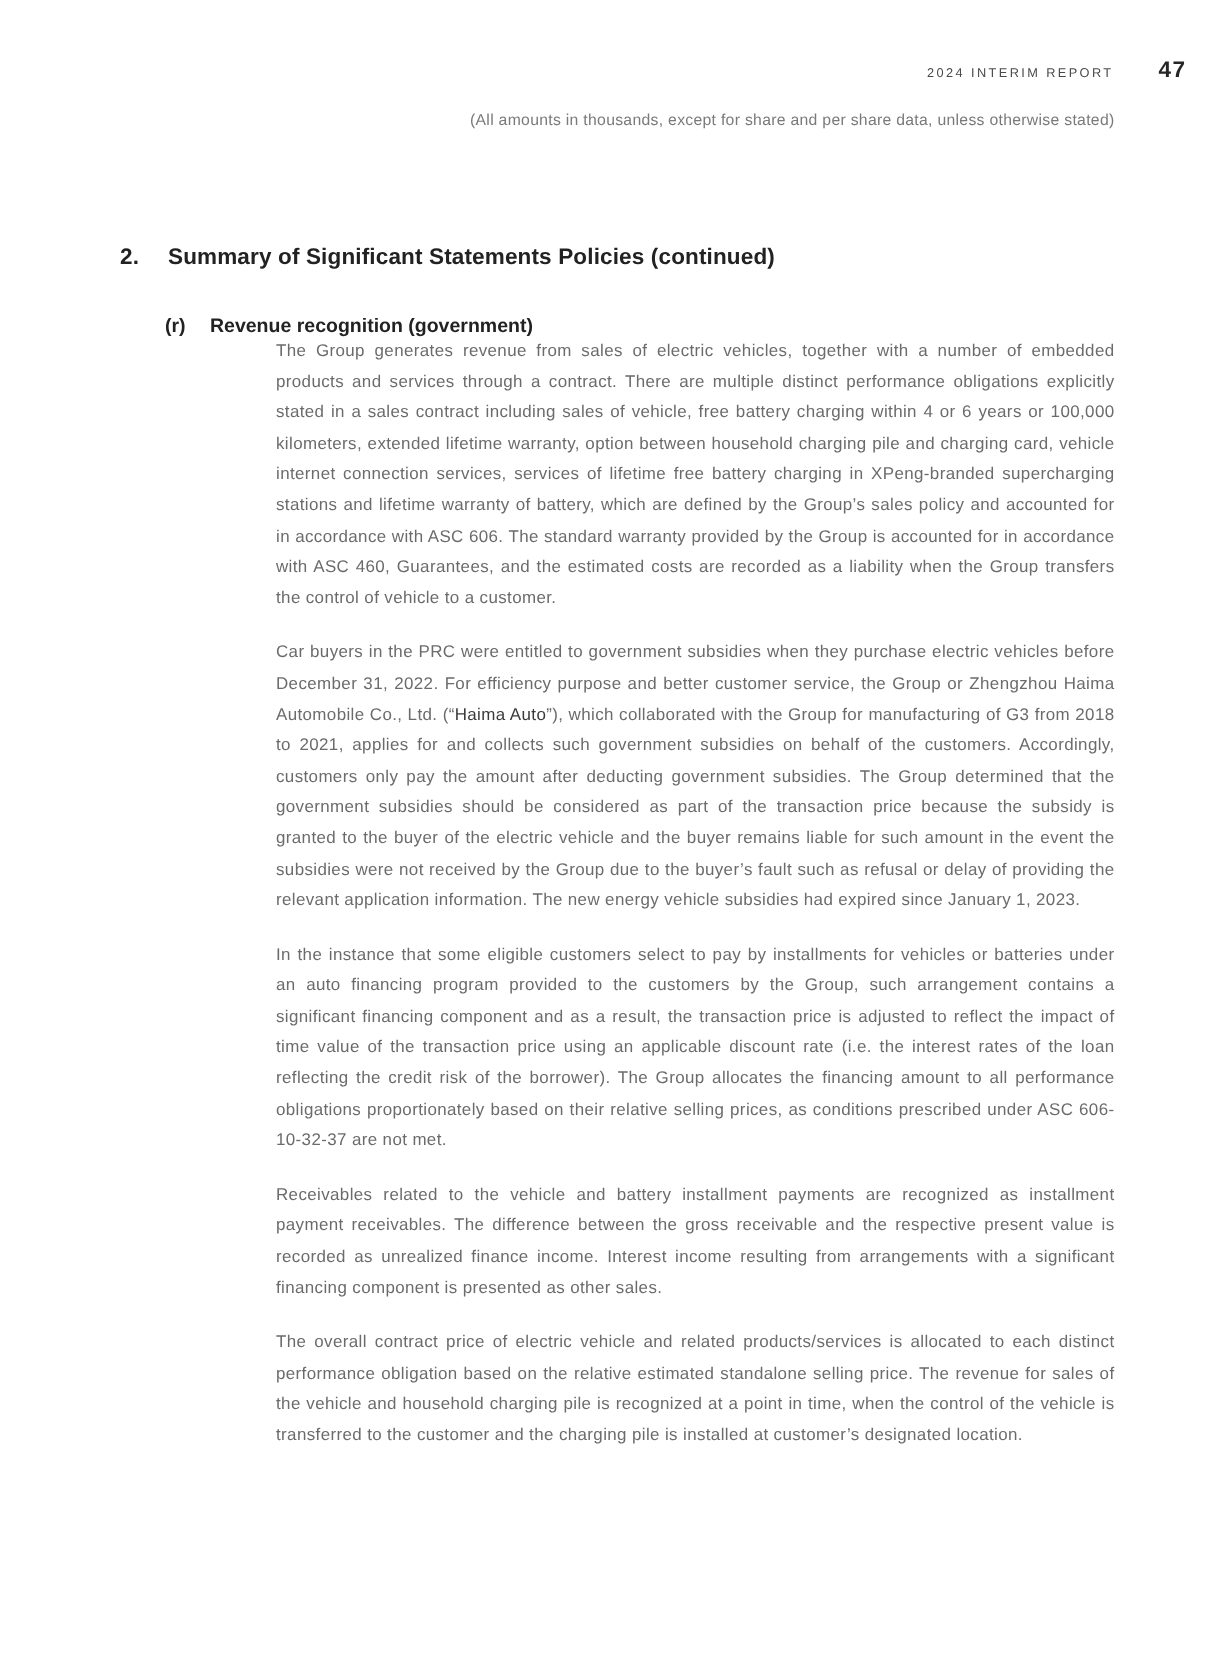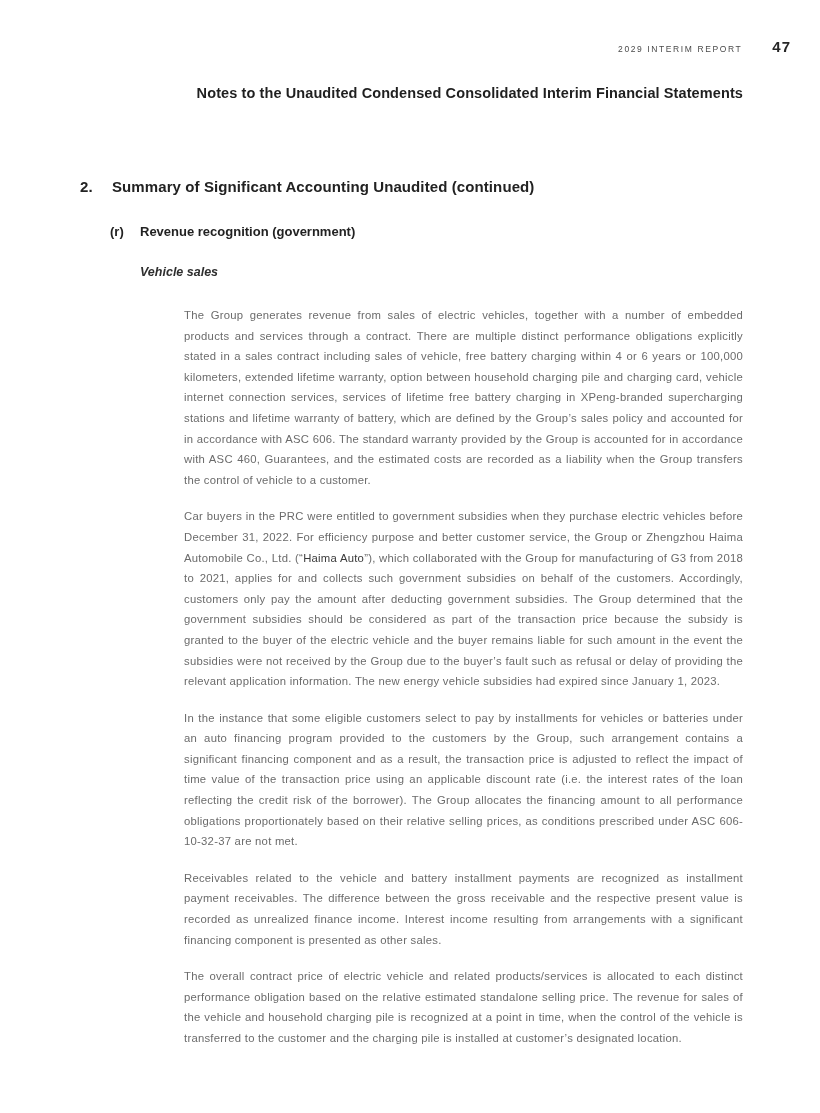--- a/index.html
+++ b/index.html
@@ -91,40 +91,39 @@
     color: #3a3a3a;
     font-weight: 400;
   }
 </style>
 </head>
 <body>
 
 <div class="page">
 
   <div class="top-right">
-    <span class="report-label">2029 INTERIM REPORT</span>
+    <span class="report-label">2024 INTERIM REPORT</span>
     <span class="page-number">47</span>
   </div>
 
-  <div class="doc-title">Notes to the Unaudited Condensed Consolidated Interim Financial Statements</div>
 
+  <div class="doc-subtitle">(All amounts in thousands, except for share and per share data, unless otherwise stated)</div>
 
   <div class="section-heading">
     <span class="section-number">2.</span>
-    <span class="section-title">Summary of Significant Accounting Unaudited (continued)</span>
+    <span class="section-title">Summary of Significant Statements Policies (continued)</span>
   </div>
 
   <div class="subsection">
     <span class="subsection-label">(r)</span>
     <span class="subsection-title">Revenue recognition (government)</span>
   </div>
 
   <div class="content">
 
-    <div class="vehicle-heading">Vehicle sales</div>
 
     <p>The Group generates revenue from sales of electric vehicles, together with a number of embedded products and services through a contract. There are multiple distinct performance obligations explicitly stated in a sales contract including sales of vehicle, free battery charging within 4 or 6 years or 100,000 kilometers, extended lifetime warranty, option between household charging pile and charging card, vehicle internet connection services, services of lifetime free battery charging in XPeng-branded supercharging stations and lifetime warranty of battery, which are defined by the Group’s sales policy and accounted for in accordance with ASC 606. The standard warranty provided by the Group is accounted for in accordance with ASC 460, Guarantees, and the estimated costs are recorded as a liability when the Group transfers the control of vehicle to a customer.</p>
 
     <p><span>Car buyers in the PRC were entitled to government subsidies when they purchase electric vehicles before December 31, 2022. For efficiency purpose and better customer service, the Group or Zhengzhou Haima Automobile Co., Ltd. (“</span><strong>Haima Auto</strong><span>”), which collaborated with the Group for manufacturing of G3 from 2018 to 2021, applies for and collects such government subsidies on behalf of the customers. Accordingly, customers only pay the amount after deducting government subsidies. The Group determined that the government subsidies should be considered as part of the transaction price because the subsidy is granted to the buyer of the electric vehicle and the buyer remains liable for such amount in the event the subsidies were not received by the Group due to the buyer’s fault such as refusal or delay of providing the relevant application information. The new energy vehicle subsidies had expired since January 1, 2023.</span></p>
 
     <p>In the instance that some eligible customers select to pay by installments for vehicles or batteries under an auto financing program provided to the customers by the Group, such arrangement contains a significant financing component and as a result, the transaction price is adjusted to reflect the impact of time value of the transaction price using an applicable discount rate (i.e. the interest rates of the loan reflecting the credit risk of the borrower). The Group allocates the financing amount to all performance obligations proportionately based on their relative selling prices, as conditions prescribed under ASC 606-10-32-37 are not met.</p>
 
     <p>Receivables related to the vehicle and battery installment payments are recognized as installment payment receivables. The difference between the gross receivable and the respective present value is recorded as unrealized finance income. Interest income resulting from arrangements with a significant financing component is presented as other sales.</p>
 
     <p>The overall contract price of electric vehicle and related products/services is allocated to each distinct performance obligation based on the relative estimated standalone selling price. The revenue for sales of the vehicle and household charging pile is recognized at a point in time, when the control of the vehicle is transferred to the customer and the charging pile is installed at customer’s designated location.</p>

